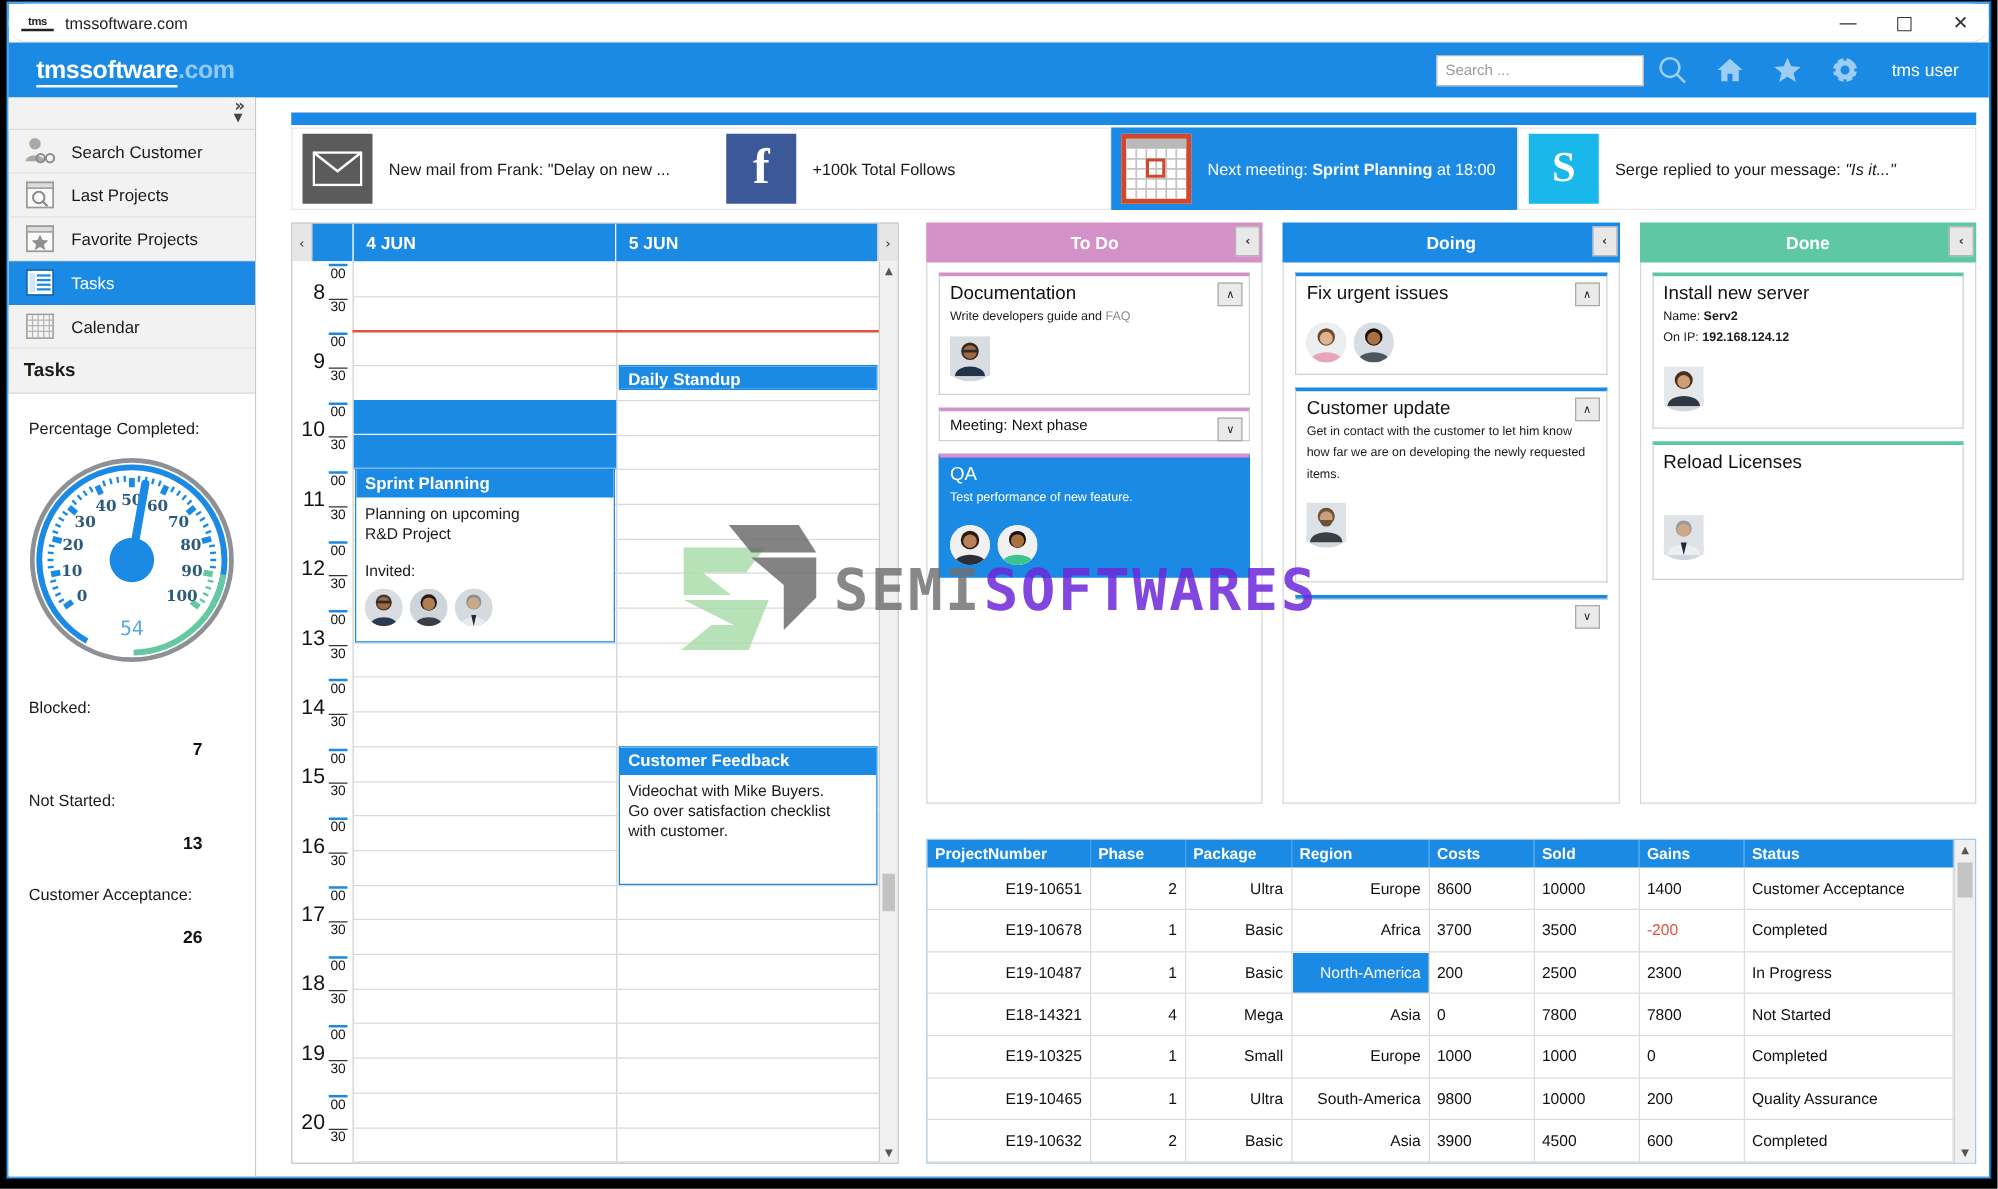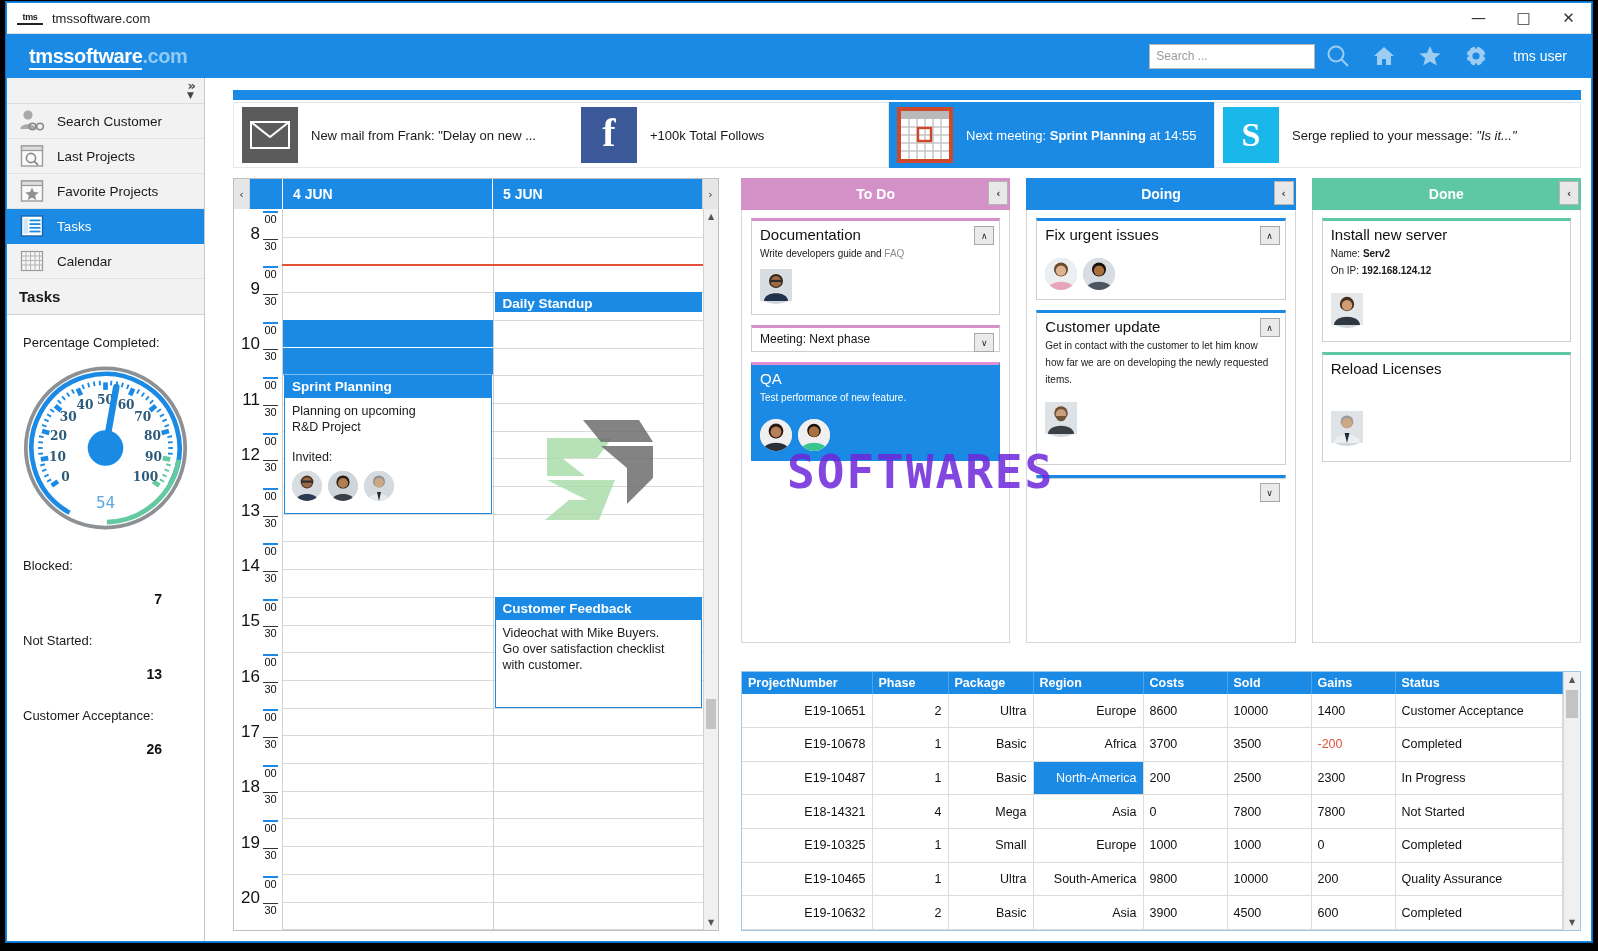--- a/index.html
+++ b/index.html
@@ -13,21 +13,21 @@
   .app {
     position:absolute; left:6px; top:2px; width:1586px; height:940px;
     background:#fff; border:1px solid #1a8ae5;
     display:flex; flex-direction:column;
     box-shadow:0 0 0 1px #0a6dbb;
   }
 
   
   .titlebar {
     height:31px; background:#fff; display:flex; align-items:center;
-    border-bottom:1px solid #e4e4e4; flex:0 0 31px;
+    border-bottom:1px solid #e4e4e4; flex:0 0 31px;border-radius:14px;
   }
   .tb-logo {
     width:26px; margin-left:10px; font-size:9px; font-weight:bold;
     color:#222; letter-spacing:-.3px; text-align:center; line-height:10px;
     border-bottom:2px solid #222; padding-bottom:1px;
   }
   .tb-title { font-size:13px; color:#222; margin-left:9px; }
   .tb-spacer { flex:1; }
   .tb-btn {
     width:45px; height:30px; display:flex; align-items:center; justify-content:center;
@@ -502,21 +502,21 @@
                     <line x1="8" y1="8" x2="8" y2="48"></line>
                     <line x1="16" y1="8" x2="16" y2="48"></line>
                     <line x1="24" y1="8" x2="24" y2="48"></line>
                     <line x1="32" y1="8" x2="32" y2="48"></line>
                     <line x1="40" y1="8" x2="40" y2="48"></line>
                   </g>
                   <rect x="17" y="17" width="13" height="13" fill="none" stroke="#d0482b" stroke-width="2.4"></rect>
                 </svg>
             </div>
             <div class="tile-txt">
-              <span>Next meeting: </span><b>Sprint Planning</b><span> at 14:55</span>
+              <span>Next meeting: </span><b>Sprint Planning</b><span> at 18:00</span>
             </div>
           </div>
 
           <div class="tile t-sky">
             <div class="tile-ico ico-sky">S</div>
             <div class="tile-txt">
               <span>Serge replied to your message: </span><i>"Is it..."</i>
             </div>
           </div>
 
@@ -1025,15 +1025,16 @@
       <g fill="#a8dba8" opacity="0.82">
           <path d="M20 20 L85 20 L70 40 L35 40 L58 58 L20 58 Z"></path>
           <path d="M20 62 L88 62 L72 102 L18 102 L42 82 L60 82 Z"></path>
         </g>
       <g fill="#6e6e6e" opacity="0.85">
           <path d="M56 2 L112 2 L126 24 L74 24 Z"></path>
           <path d="M74 28 L126 28 L126 60 L100 86 L100 50 Z"></path>
         </g>
     </svg>
   </div>
+  <div class="wm wm-text" style="left:660px;top:442px;color:#6e6e6e;opacity:.82">SEMI</div>
   <div class="wm wm-text" style="left:780px;top:442px;color:#6d28d9;opacity:.85">SOFTWARES</div>
 
 </div>
 
 </body></html>

